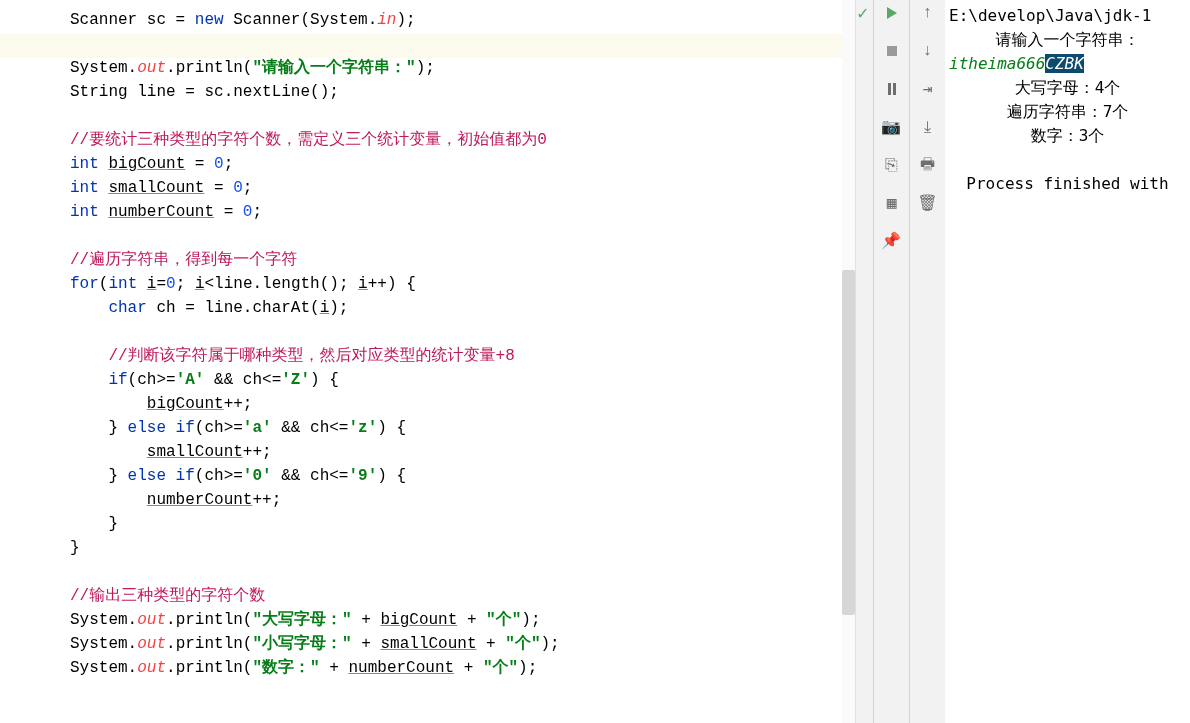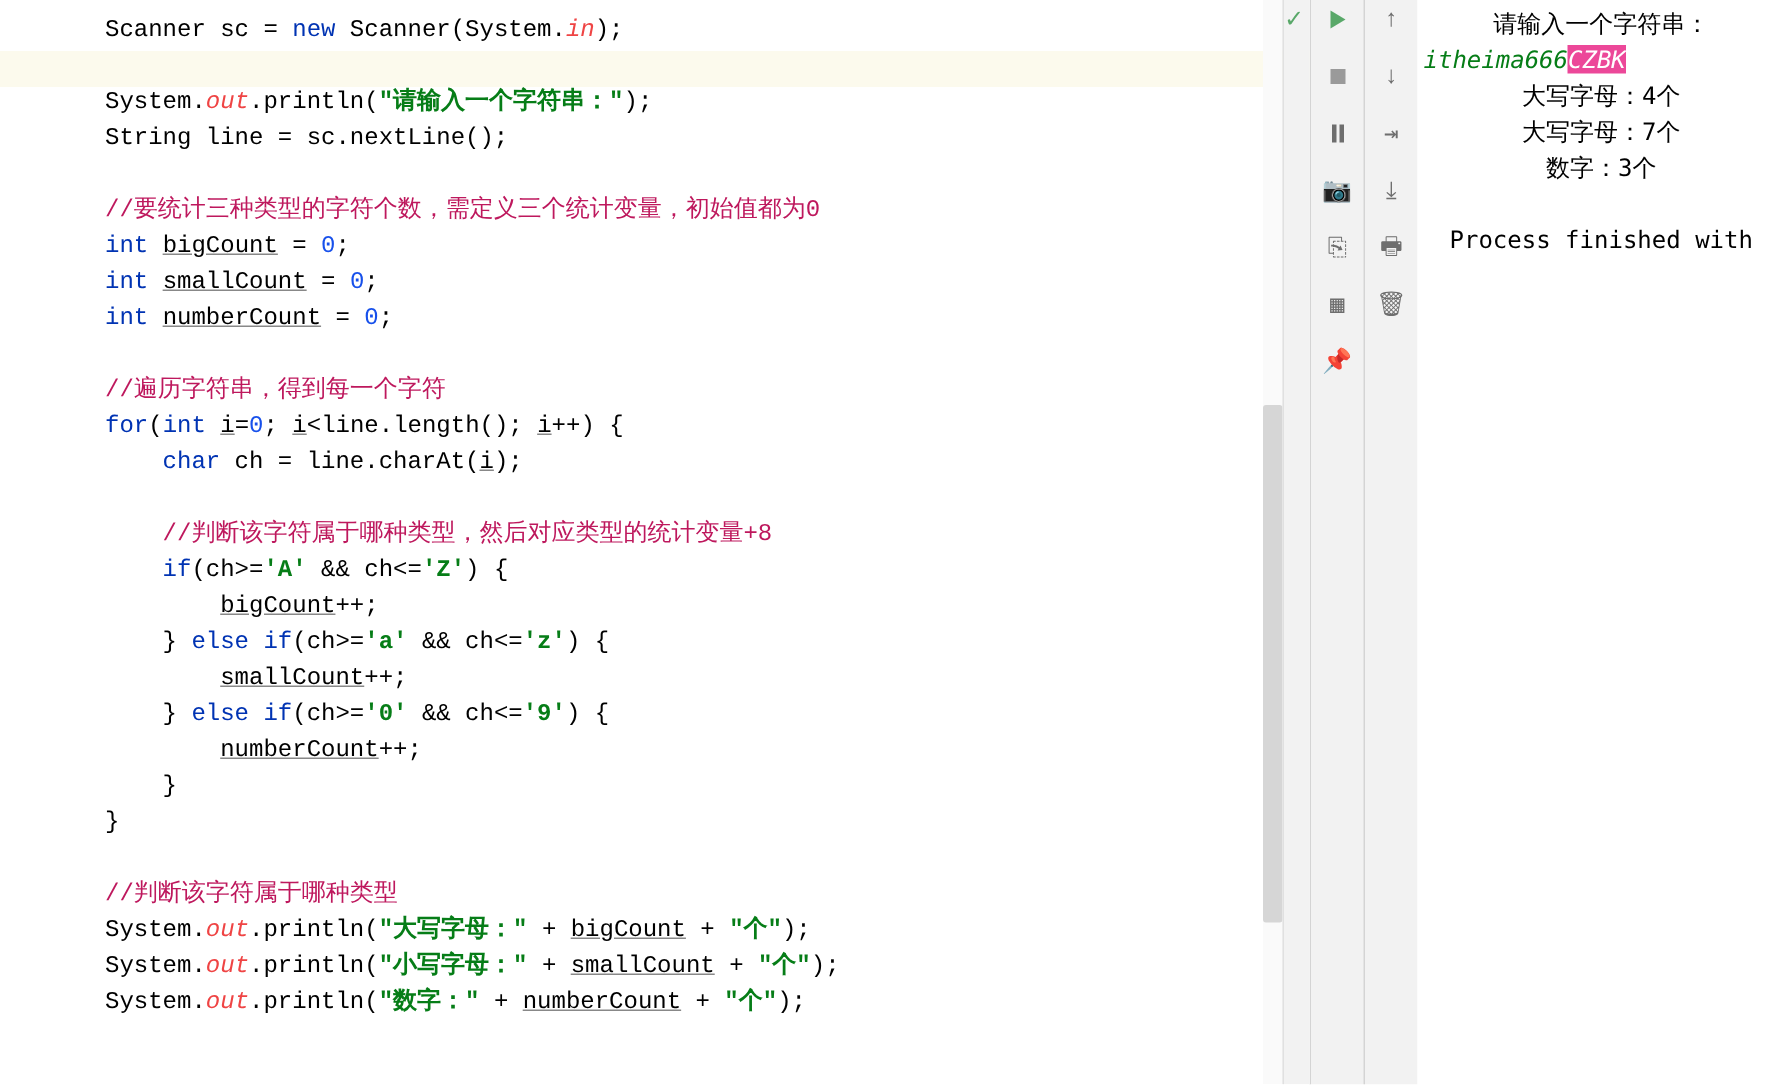--- a/index.html
+++ b/index.html
@@ -114,21 +114,21 @@
       padding: 4px 4px;
       font-family: 'Consolas', 'Monaco', monospace;
       font-size: 16px;
       line-height: 24px;
       overflow: hidden;
       white-space: nowrap;
     }
     .console-line { color: #000000; text-align: center; }
     .console-path { color: #000000; }
     .console-input { color: #067d17; font-style: italic; }
-    .console-selected { background: #ec4899; color: #ffffff; font-style: italic; }
+    .console-selected { background: #0c4a6e; color: #ffffff; font-style: italic; }
     .triangle-play {
       width: 0; height: 0;
       border-left: 10px solid #59a869;
       border-top: 6px solid transparent;
       border-bottom: 6px solid transparent;
     }
     .square-stop {
       width: 10px; height: 10px;
       background: #9a9a9a;
     }
@@ -164,21 +164,21 @@
     <span class="comment">//判断该字符属于哪种类型，然后对应类型的统计变量+8</span>
     <span class="kw">if</span><span>(ch&gt;=</span><span class="str">'A'</span><span> &amp;&amp; ch&lt;=</span><span class="str">'Z'</span><span>) {</span>
         <span class="underline">bigCount</span><span>++;</span>
     <span>} </span><span class="kw">else if</span><span>(ch&gt;=</span><span class="str">'a'</span><span> &amp;&amp; ch&lt;=</span><span class="str">'z'</span><span>) {</span>
         <span class="underline">smallCount</span><span>++;</span>
     <span>} </span><span class="kw">else if</span><span>(ch&gt;=</span><span class="str">'0'</span><span> &amp;&amp; ch&lt;=</span><span class="str">'9'</span><span>) {</span>
         <span class="underline">numberCount</span><span>++;</span>
     <span>}</span>
 <span>}</span>
 
-<span class="comment">//判断该字符属于哪种类型</span>
+<span class="comment">//输出三种类型的字符个数</span>
 <span>System.</span><span class="field">out</span><span>.println(</span><span class="str">"大写字母："</span><span> + </span><span class="underline">bigCount</span><span> + </span><span class="str">"个"</span><span>);</span>
 <span>System.</span><span class="field">out</span><span>.println(</span><span class="str">"小写字母："</span><span> + </span><span class="underline">smallCount</span><span> + </span><span class="str">"个"</span><span>);</span>
 <span>System.</span><span class="field">out</span><span>.println(</span><span class="str">"数字："</span><span> + </span><span class="underline">numberCount</span><span> + </span><span class="str">"个"</span><span>);</span>
 </div>
   <div class="scrollbar-track">
     <div class="scrollbar-thumb"></div>
   </div>
   <div class="gutter-strip"></div>
 </div>
 
@@ -204,20 +204,21 @@
 <div class="toolbar-col2">
   <div class="tb-icon arrow-up"></div>
   <div class="tb-icon arrow-down"></div>
   <div class="tb-icon">⇥</div>
   <div class="tb-icon">⤓</div>
   <div class="tb-icon">🖶</div>
   <div class="tb-icon">🗑</div>
 </div>
 
 <div class="console-area">
+  <div class="console-path">E:\develop\Java\jdk-1</div>
   <div class="console-line">请输入一个字符串：</div>
   <div><span class="console-input">itheima666</span><span class="console-selected">CZBK</span></div>
   <div class="console-line">大写字母：4个</div>
-  <div class="console-line">大写字母：7个</div>
+  <div class="console-line">遍历字符串：7个</div>
   <div class="console-line">数字：3个</div>
   <div class="console-line">&nbsp;</div>
   <div class="console-line">Process finished with</div>
 </div>
 
 </body></html>

